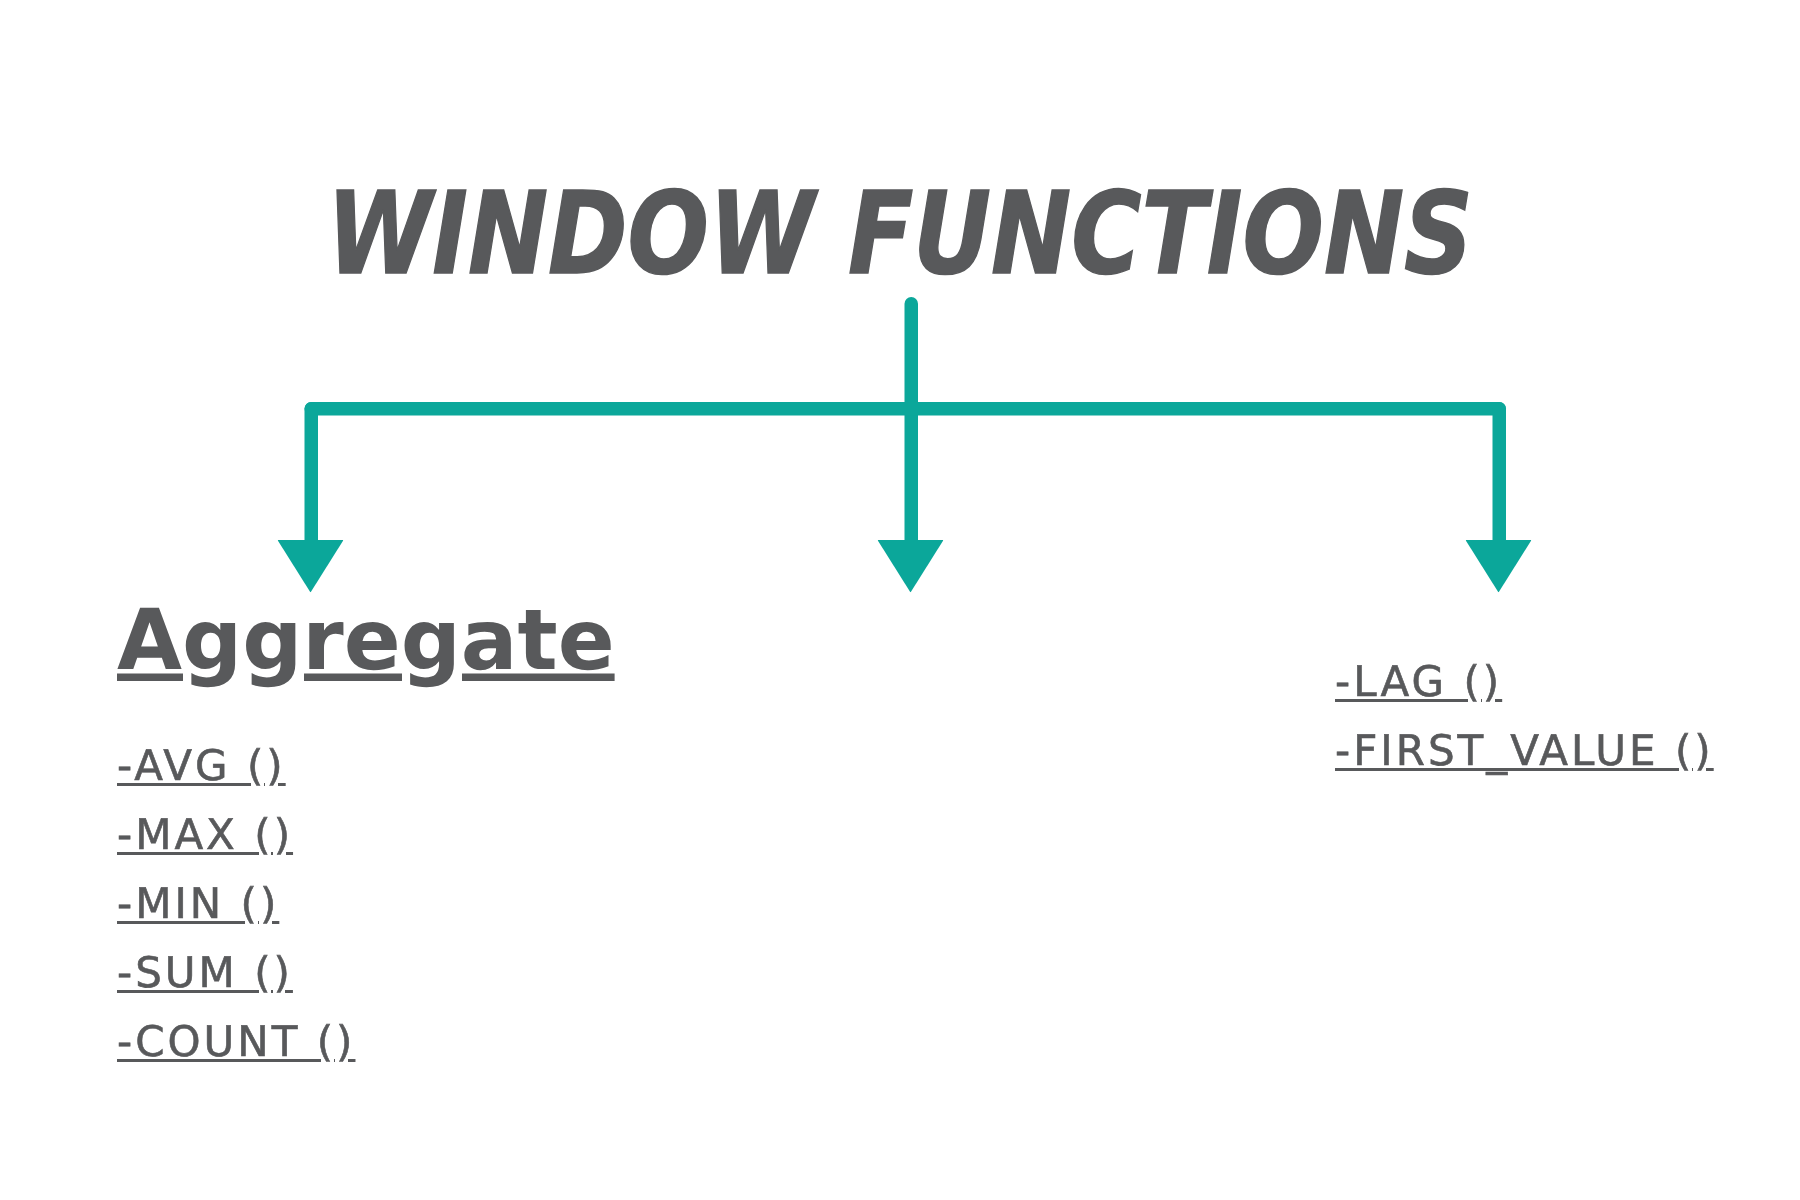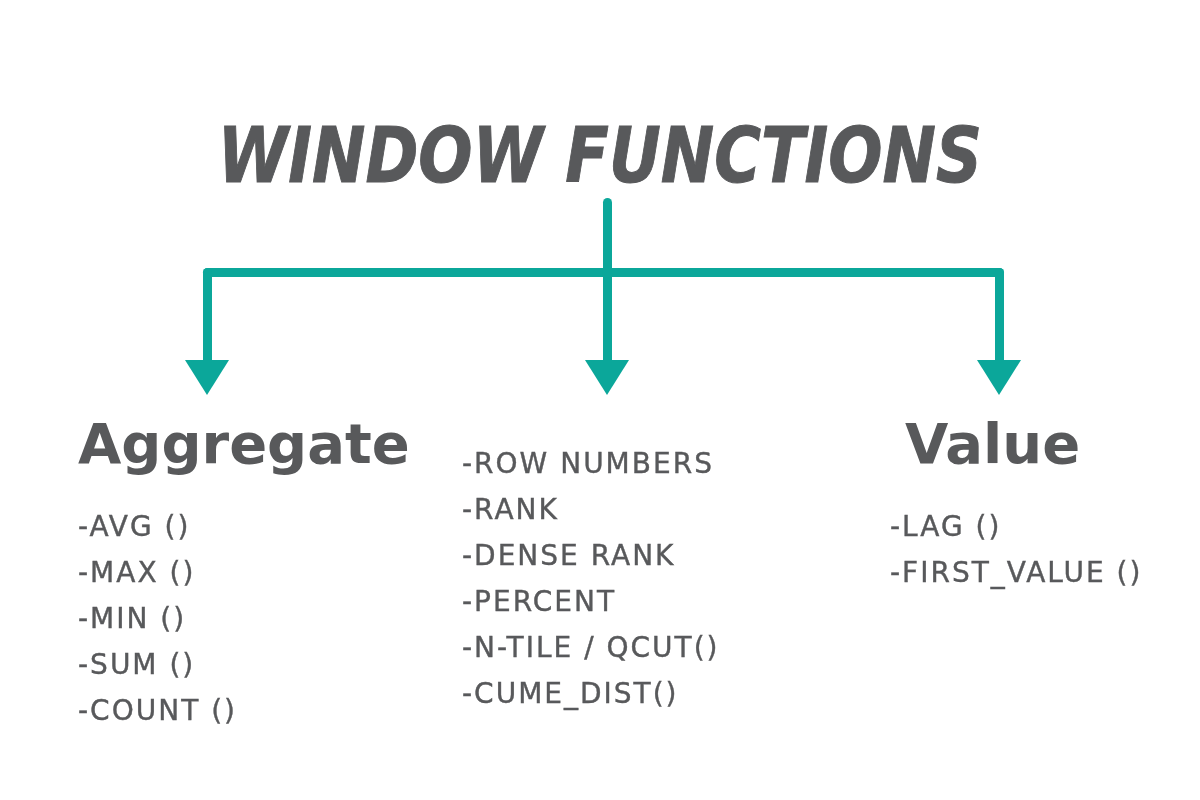--- a/index.html
+++ b/index.html
@@ -59,22 +59,23 @@
     clip-path: polygon(50% 100%, 0 0, 100% 0);
     top: 324px;
   }
   .arrowhead.a-left   { left: 185px; }
   .arrowhead.a-center { left: 585px; }
   .arrowhead.a-right  { left: 977px; }
 
   
   .branch {
     position: absolute;
-    top: 380px;
+    top: 364px;
     color: #58595b;
+    text-decoration: underline;
   }
   .branch h2 {
     margin: 0;
     font-family: "DejaVu Sans", sans-serif;
     font-weight: bold;
     font-size: 56px;
     line-height: 1;
     letter-spacing: 0;
     color: #58595b;
     white-space: nowrap;
@@ -119,31 +120,22 @@
     <ul>
       <li>-AVG ()</li>
       <li>-MAX ()</li>
       <li>-MIN ()</li>
       <li>-SUM ()</li>
       <li>-COUNT ()</li>
     </ul>
   </section>
 
   <section class="branch branch-1">
-    <ul>
-      <li>-ROW NUMBERS</li>
-      <li>-RANK</li>
-      <li>-DENSE RANK</li>
-      <li>-PERCENT</li>
-      <li>-N-TILE / QCUT()</li>
-      <li>-CUME_DIST()</li>
-    </ul>
   </section>
 
   <section class="branch branch-2">
-    <h2>Value</h2>
     <ul>
       <li>-LAG ()</li>
       <li>-FIRST_VALUE ()</li>
     </ul>
   </section>
 
 </div>
 
 </body></html>

